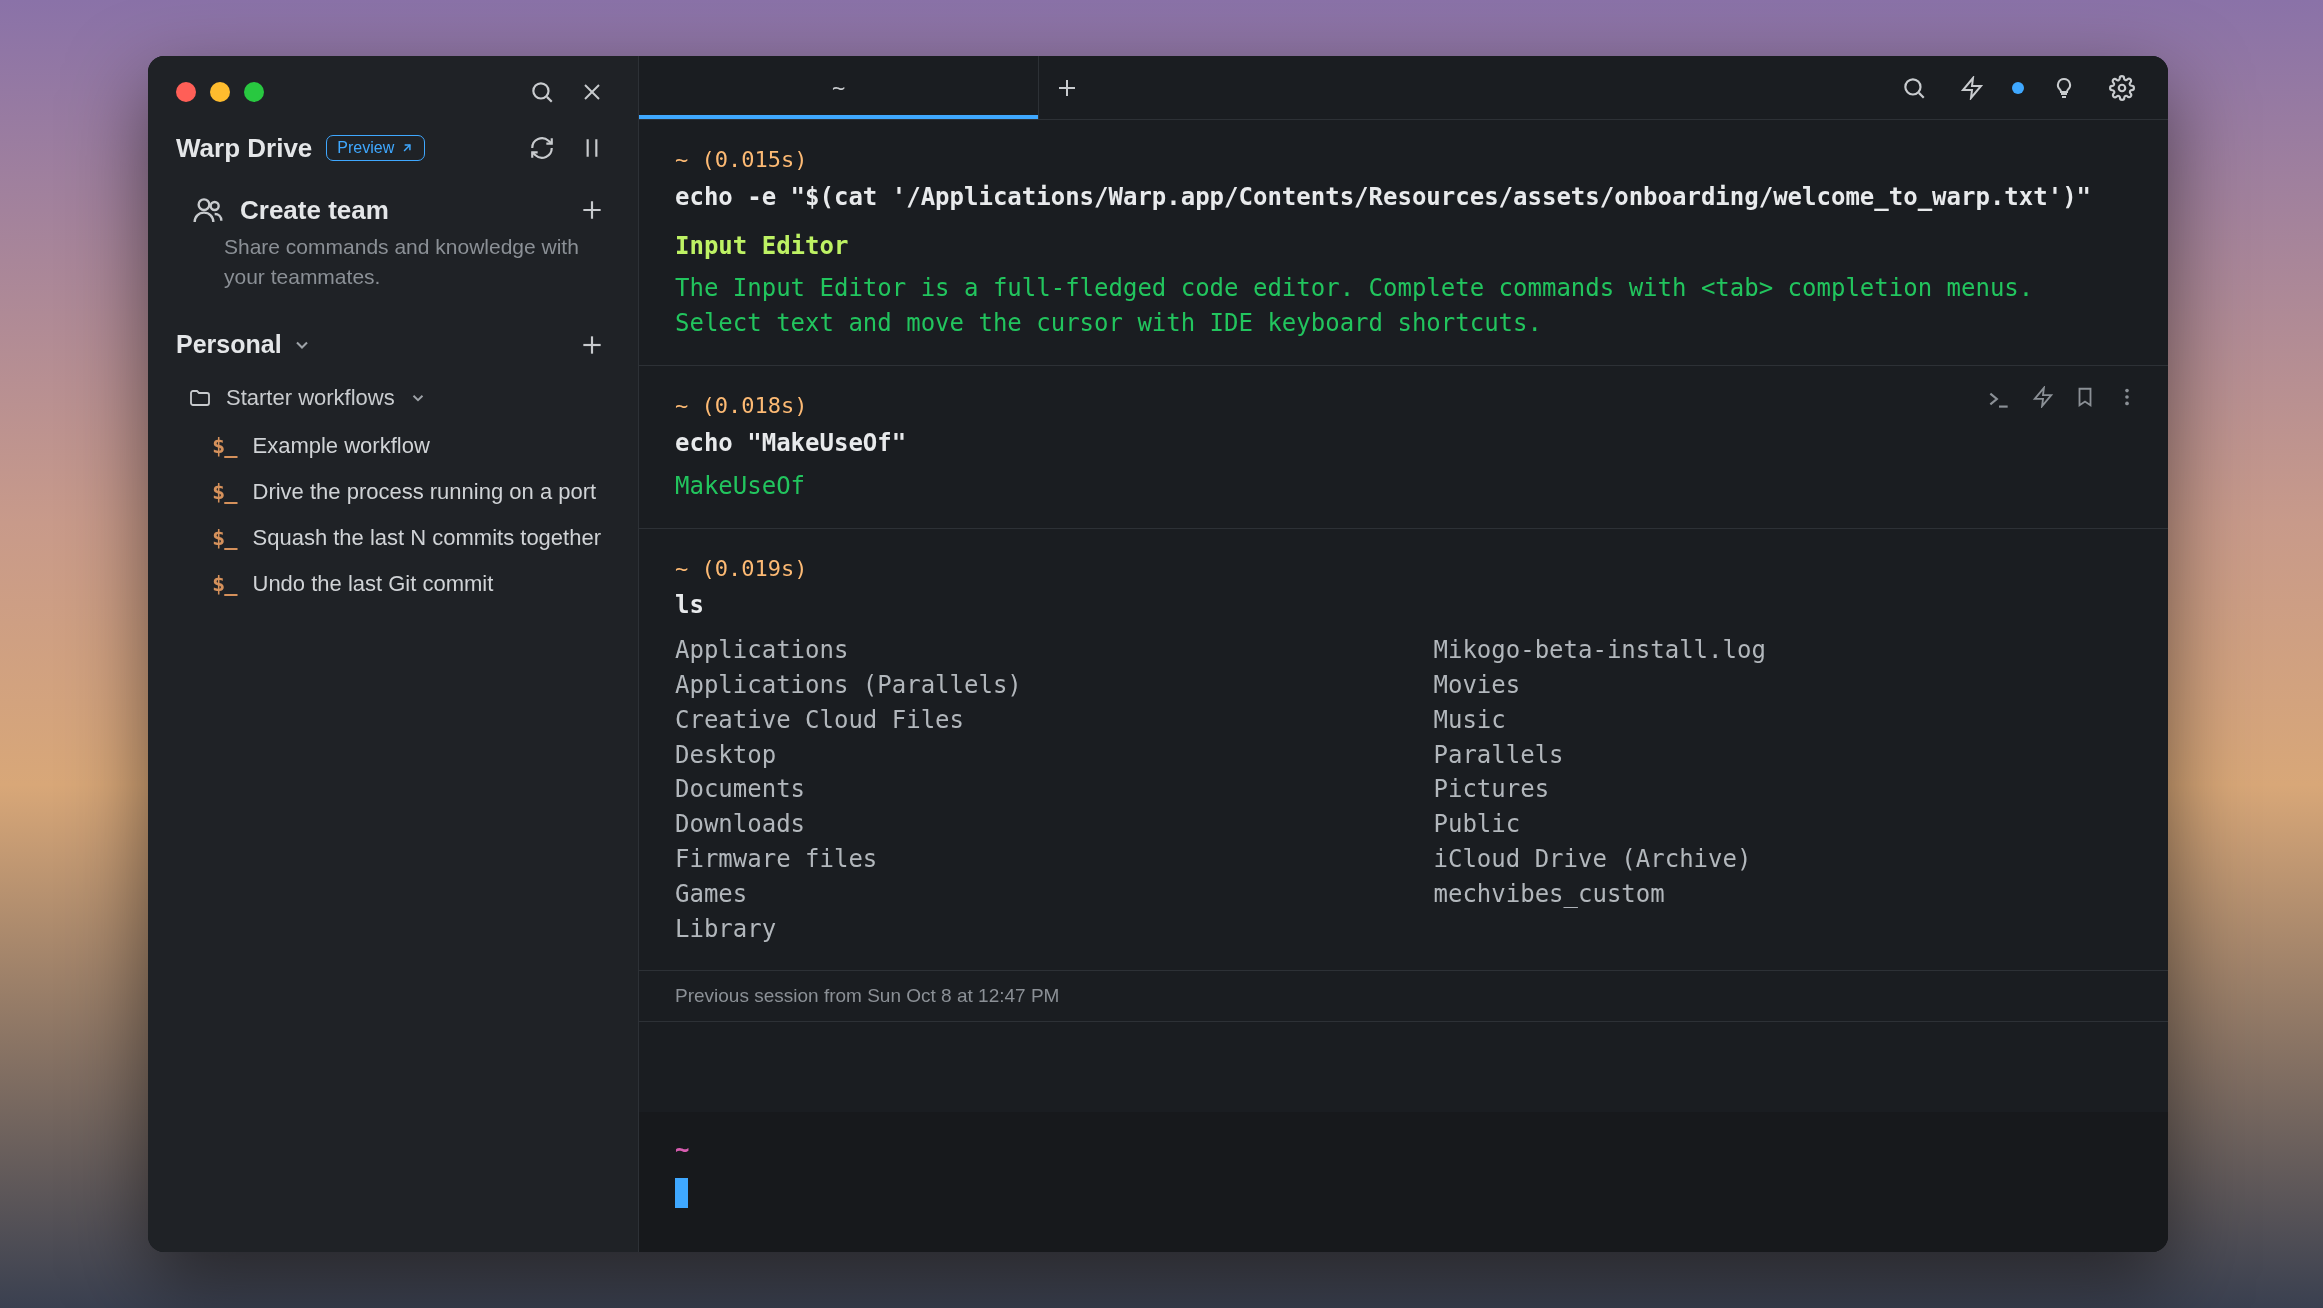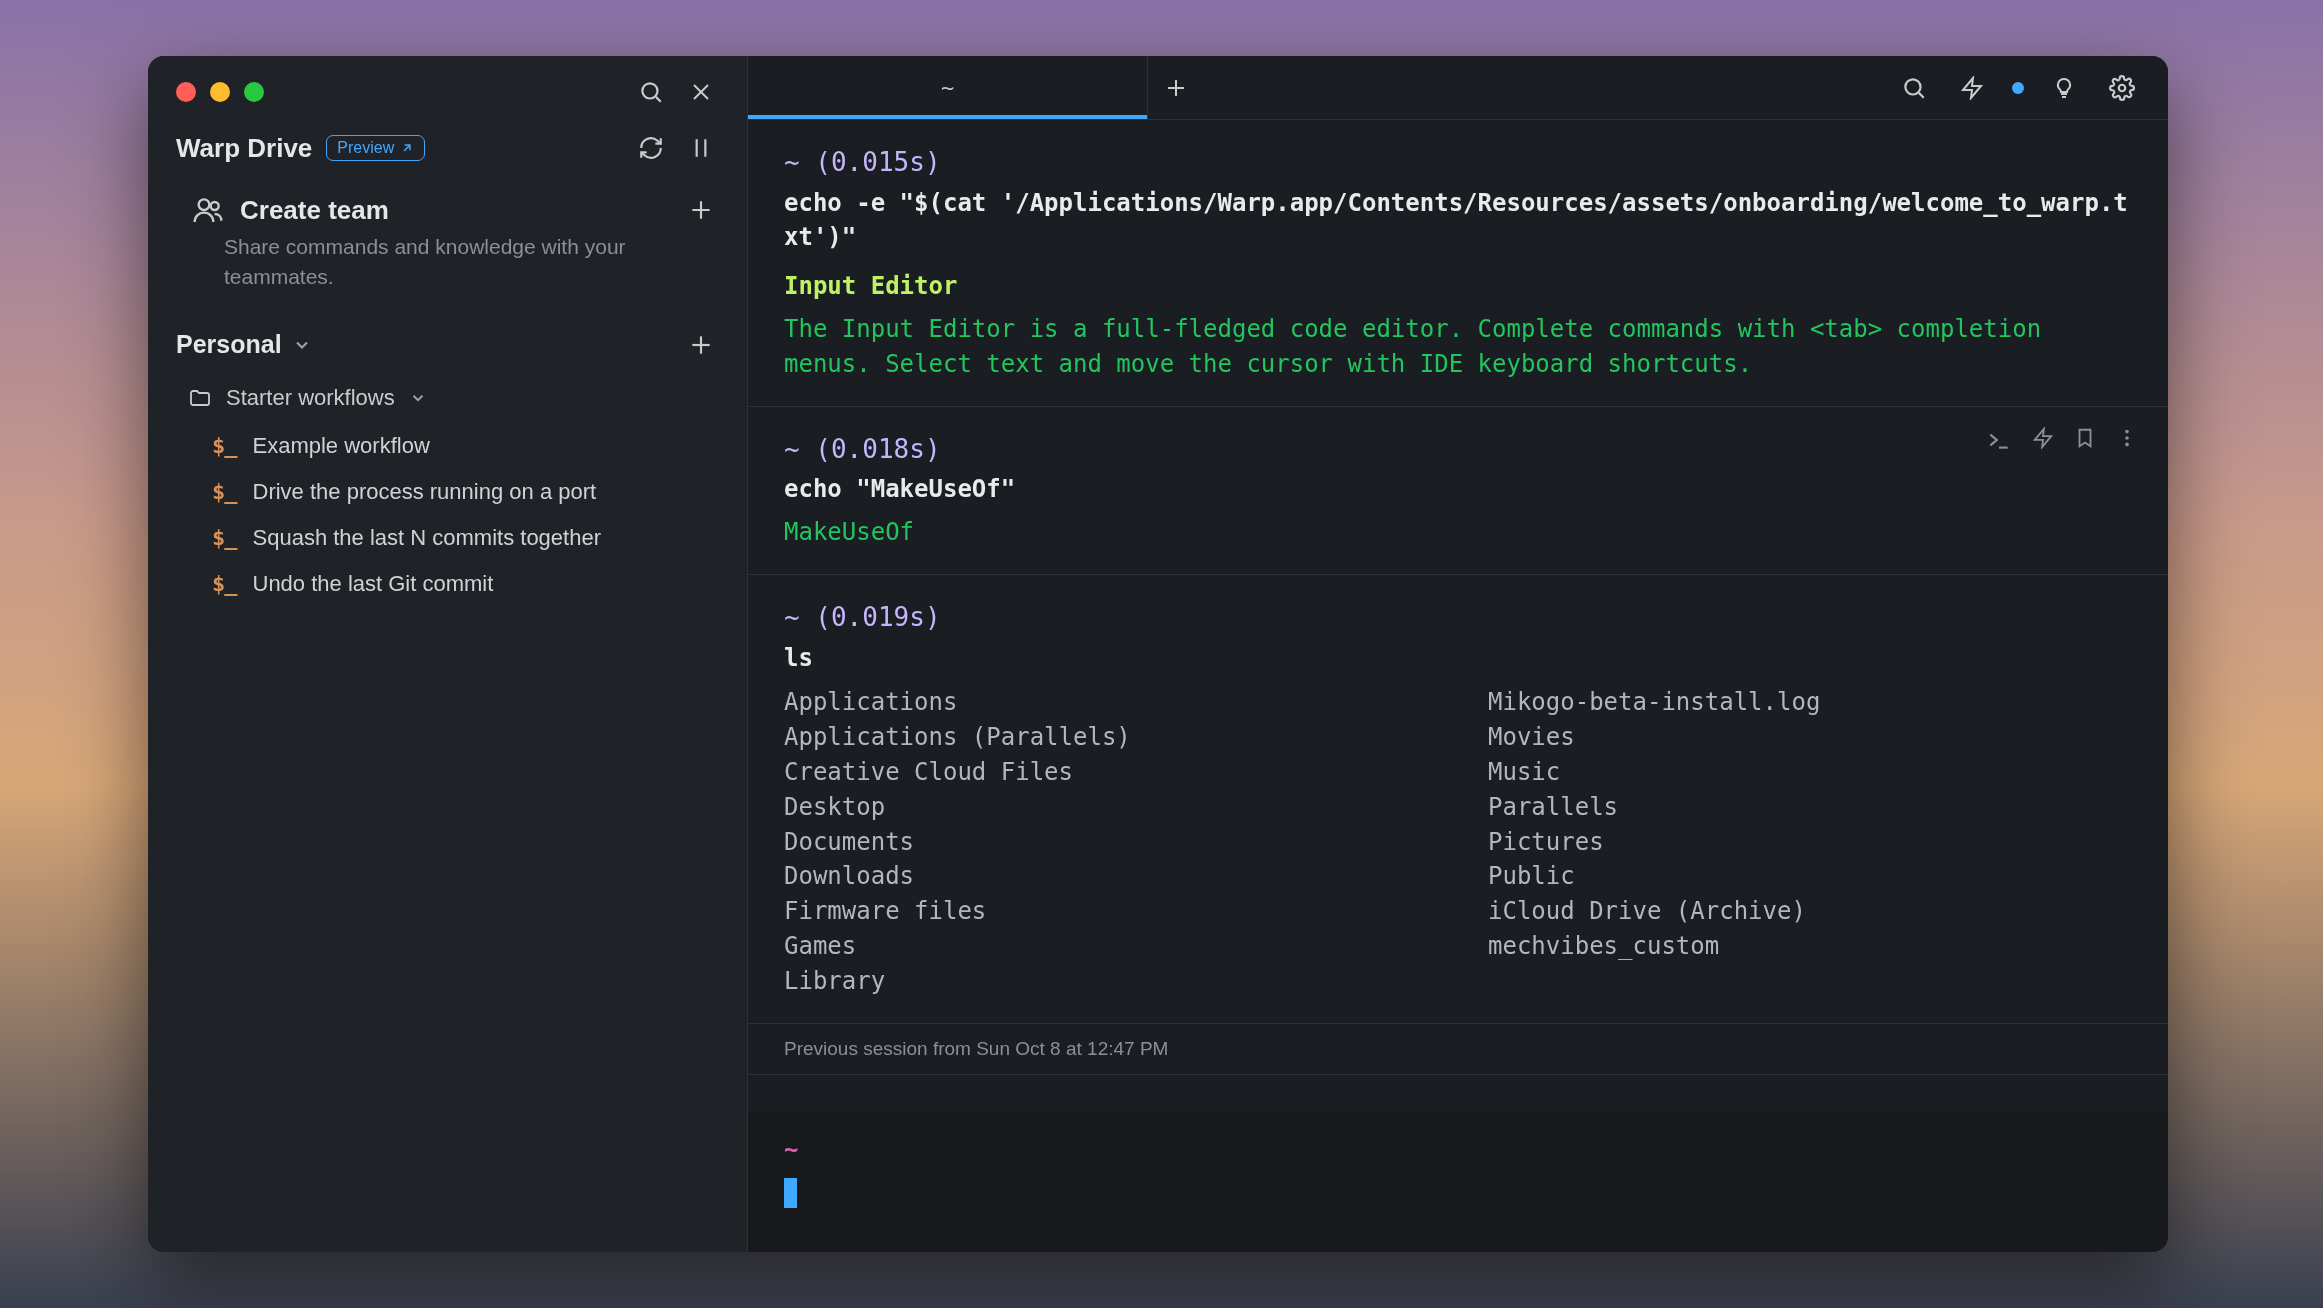--- a/index.html
+++ b/index.html
@@ -18,21 +18,21 @@
     width: 2020px;
     height: 1196px;
     background: #1a1d21;
     border-radius: 16px;
     display: flex;
     overflow: hidden;
     box-shadow: 0 30px 80px rgba(0,0,0,0.5);
   }
   
   .sidebar {
-    width: 600px;
+    width: 491px;
     background: #1f2226;
     display: flex;
     flex-direction: column;
     border-right: 1px solid #2d3136;
   }
   .traffic-row {
     display: flex;
     align-items: center;
     padding: 18px 28px 10px 28px;
     gap: 14px;
@@ -129,21 +129,21 @@
   .status-dot { width:12px; height:12px; border-radius:50%; background:#3fa8ff; }
   .blocks { flex:1; overflow:auto; }
   .block {
     padding: 24px 36px;
     border-bottom: 1px solid #2d3136;
     font-family: ui-monospace, "SF Mono", Menlo, monospace;
     font-size: 24px;
     line-height: 1.45;
     position:relative;
   }
-  .block-meta { color:#c4b5fd; font-size:26px; margin-bottom:4px; }
+  .block-meta { color:#fdba74; font-size:22px; margin-bottom:4px; }
   .block-cmd { color:#e8eaec; font-weight:700; white-space:pre-wrap; word-break:break-all; }
   .block-out { color:#22c55e; white-space:pre; margin-top:8px; }
   .block-out.green-head { color:#bef264; font-weight:700; }
   .block-actions {
     position:absolute; top:20px; right:30px;
     display:flex; gap:20px; color:#8b9096;
   }
   .ls-grid {
     display:grid; grid-template-columns: 1fr 1fr; gap: 0 60px;
     color:#b2b7bc; margin-top:10px; font-size:24px;

